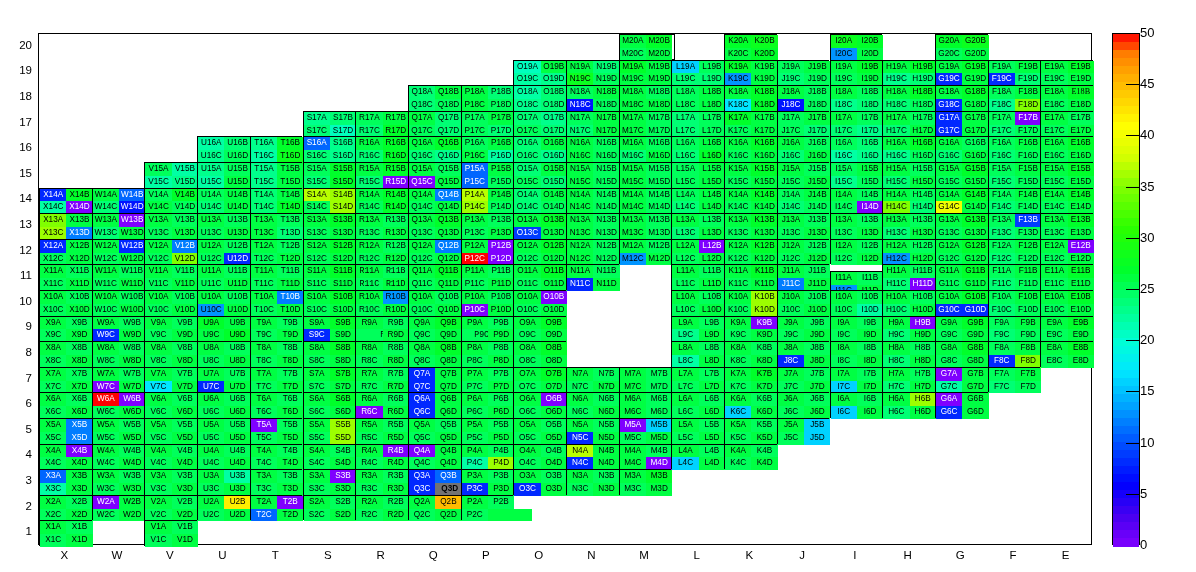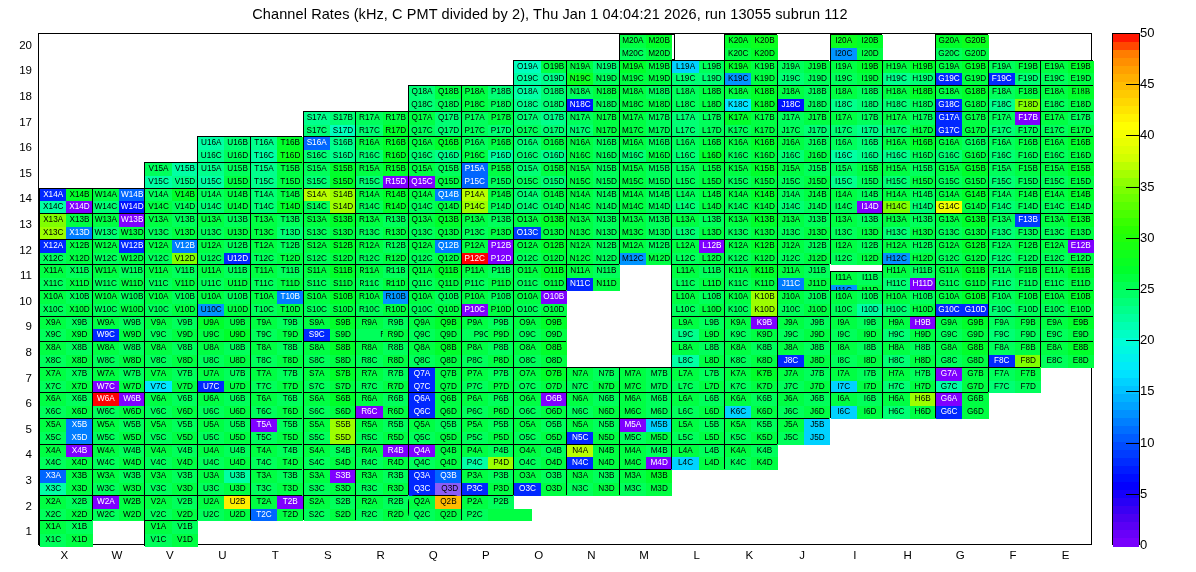--- a/index.html
+++ b/index.html
@@ -37,21 +37,20 @@
   #cbticks{position:absolute;left:1112px;top:33px;width:80px;height:512px;}
   .cbt{position:absolute;left:28px;font-size:13px;color:#000;}
   .cbl{position:absolute;left:14px;width:14px;height:0;
        border-top:1.1px solid #000;}
 </style>
 </head>
 <body>
 
 <div id="root">
 
-  <div id="title">Channel Rates (kHz, C PMT divided by 2), Thu Jan  1 04:04:21 2026, run 13055 subrun 112</div>
 
   <div id="yaxis">
       <div class="ytick" style="top: 5.8px;">20</div>
       <div class="ytick" style="top: 31.4px;">19</div>
       <div class="ytick" style="top: 57px;">18</div>
       <div class="ytick" style="top: 82.6px;">17</div>
       <div class="ytick" style="top: 108.2px;">16</div>
       <div class="ytick" style="top: 133.8px;">15</div>
       <div class="ytick" style="top: 159.4px;">14</div>
       <div class="ytick" style="top: 185px;">13</div>
@@ -1165,21 +1164,21 @@
         </div>
         <div class="blk" style="left: 368.9px; top: 281.6px; width: 52.7px; height: 25.6px;">
           <div class="cell" style="left: 0px; top: 0px; width: 26.35px; height: 12.8px; background: rgb(0, 255, 67); color: rgb(0, 0, 0);">Q9A</div>
           <div class="cell" style="left: 26.35px; top: 0px; width: 26.35px; height: 12.8px; background: rgb(0, 255, 42); color: rgb(0, 0, 0);">Q9B</div>
           <div class="cell" style="left: 0px; top: 12.8px; width: 26.35px; height: 12.8px; background: rgb(0, 255, 91); color: rgb(0, 0, 0);">Q9C</div>
           <div class="cell" style="left: 26.35px; top: 12.8px; width: 26.35px; height: 12.8px; background: rgb(0, 255, 67); color: rgb(0, 0, 0);">Q9D</div>
         </div>
         <div class="blk" style="left: 421.6px; top: 281.6px; width: 52.7px; height: 25.6px;">
           <div class="cell" style="left: 0px; top: 0px; width: 26.35px; height: 12.8px; background: rgb(0, 255, 67); color: rgb(0, 0, 0);">P9A</div>
           <div class="cell" style="left: 26.35px; top: 0px; width: 26.35px; height: 12.8px; background: rgb(0, 255, 91); color: rgb(0, 0, 0);">P9B</div>
-          <div class="cell" style="left: 0px; top: 12.8px; width: 40px; height: 12.8px; background: rgb(0, 255, 91); color: rgb(0, 0, 0);">P9C</div>
+          <div class="cell" style="left: 0px; top: 12.8px; width: 40px; height: 12.8px; background: rgb(0, 255, 91); color: rgb(0, 0, 0); font-family: Liberation Mono, monospace;">P9C</div>
           <div class="cell" style="left: 26.35px; top: 12.8px; width: 26.35px; height: 12.8px; background: rgb(0, 255, 67); color: rgb(0, 0, 0);">P9D</div>
         </div>
         <div class="blk" style="left: 474.3px; top: 281.6px; width: 52.7px; height: 25.6px;">
           <div class="cell" style="left: 0px; top: 0px; width: 26.35px; height: 12.8px; background: rgb(0, 255, 67); color: rgb(0, 0, 0);">O9A</div>
           <div class="cell" style="left: 26.35px; top: 0px; width: 26.35px; height: 12.8px; background: rgb(0, 255, 42); color: rgb(0, 0, 0);">O9B</div>
           <div class="cell" style="left: 0px; top: 12.8px; width: 26.35px; height: 12.8px; background: rgb(0, 255, 91); color: rgb(0, 0, 0);">O9C</div>
           <div class="cell" style="left: 26.35px; top: 12.8px; width: 26.35px; height: 12.8px; background: rgb(0, 255, 67); color: rgb(0, 0, 0);">O9D</div>
         </div>
         <div class="blk" style="left: 632.4px; top: 281.6px; width: 52.7px; height: 25.6px;">
           <div class="cell" style="left: 0px; top: 0px; width: 26.35px; height: 12.8px; background: rgb(0, 255, 67); color: rgb(0, 0, 0);">L9A</div>
@@ -1772,21 +1771,21 @@
         <div class="blk" style="left: 316.2px; top: 435.2px; width: 52.7px; height: 25.6px;">
           <div class="cell" style="left: 0px; top: 0px; width: 26.35px; height: 12.8px; background: rgb(0, 255, 67); color: rgb(0, 0, 0);">R3A</div>
           <div class="cell" style="left: 26.35px; top: 0px; width: 26.35px; height: 12.8px; background: rgb(0, 255, 91); color: rgb(0, 0, 0);">R3B</div>
           <div class="cell" style="left: 0px; top: 12.8px; width: 26.35px; height: 12.8px; background: rgb(0, 255, 91); color: rgb(0, 0, 0);">R3C</div>
           <div class="cell" style="left: 26.35px; top: 12.8px; width: 26.35px; height: 12.8px; background: rgb(0, 255, 67); color: rgb(0, 0, 0);">R3D</div>
         </div>
         <div class="blk" style="left: 368.9px; top: 435.2px; width: 52.7px; height: 25.6px;">
           <div class="cell" style="left: 0px; top: 0px; width: 26.35px; height: 12.8px; background: rgb(0, 40, 255); color: rgb(255, 255, 255);">Q3A</div>
           <div class="cell" style="left: 26.35px; top: 0px; width: 26.35px; height: 12.8px; background: rgb(0, 102, 255); color: rgb(255, 255, 255);">Q3B</div>
           <div class="cell" style="left: 0px; top: 12.8px; width: 26.35px; height: 12.8px; background: rgb(0, 40, 255); color: rgb(255, 255, 255);">Q3C</div>
-          <div class="cell" style="left: 26.35px; top: 12.8px; width: 29px; height: 12.8px; background: #8b5cf6; color: rgb(0, 0, 0);">Q3D</div>
+          <div class="cell" style="left: 26.35px; top: 12.8px; width: 29px; height: 12.8px; background: #737373; color: rgb(0, 0, 0); font-weight: bold;">Q3D</div>
         </div>
         <div class="blk" style="left: 421.6px; top: 435.2px; width: 52.7px; height: 25.6px;">
           <div class="cell" style="left: 0px; top: 0px; width: 26.35px; height: 12.8px; background: rgb(0, 255, 67); color: rgb(0, 0, 0);">P3A</div>
           <div class="cell" style="left: 26.35px; top: 0px; width: 26.35px; height: 12.8px; background: rgb(0, 255, 91); color: rgb(0, 0, 0);">P3B</div>
           <div class="cell" style="left: 0px; top: 12.8px; width: 26.35px; height: 12.8px; background: rgb(0, 40, 255); color: rgb(255, 255, 255);">P3C</div>
           <div class="cell" style="left: 26.35px; top: 12.8px; width: 26.35px; height: 12.8px; background: rgb(0, 255, 67); color: rgb(0, 0, 0);">P3D</div>
         </div>
         <div class="blk" style="left: 474.3px; top: 435.2px; width: 52.7px; height: 25.6px;">
           <div class="cell" style="left: 0px; top: 0px; width: 26.35px; height: 12.8px; background: rgb(0, 255, 67); color: rgb(0, 0, 0);">O3A</div>
           <div class="cell" style="left: 26.35px; top: 0px; width: 26.35px; height: 12.8px; background: rgb(0, 255, 91); color: rgb(0, 0, 0);">O3B</div>
@@ -1840,21 +1839,21 @@
           <div class="cell" style="left: 26.35px; top: 0px; width: 26.35px; height: 12.8px; background: rgb(0, 255, 91); color: rgb(0, 0, 0);">S2B</div>
           <div class="cell" style="left: 0px; top: 12.8px; width: 26.35px; height: 12.8px; background: rgb(0, 255, 91); color: rgb(0, 0, 0);">S2C</div>
           <div class="cell" style="left: 26.35px; top: 12.8px; width: 26.35px; height: 12.8px; background: rgb(0, 255, 67); color: rgb(0, 0, 0);">S2D</div>
         </div>
         <div class="blk" style="left: 316.2px; top: 460.8px; width: 52.7px; height: 25.6px;">
           <div class="cell" style="left: 0px; top: 0px; width: 26.35px; height: 12.8px; background: rgb(0, 255, 67); color: rgb(0, 0, 0);">R2A</div>
           <div class="cell" style="left: 26.35px; top: 0px; width: 26.35px; height: 12.8px; background: rgb(0, 255, 91); color: rgb(0, 0, 0);">R2B</div>
           <div class="cell" style="left: 0px; top: 12.8px; width: 26.35px; height: 12.8px; background: rgb(0, 255, 91); color: rgb(0, 0, 0);">R2C</div>
           <div class="cell" style="left: 26.35px; top: 12.8px; width: 26.35px; height: 12.8px; background: rgb(0, 255, 67); color: rgb(0, 0, 0);">R2D</div>
         </div>
-        <div class="blk" style="left: 368.9px; top: 460.8px; width: 52.7px; height: 25.6px; border-radius: 7px;">
+        <div class="blk" style="left: 368.9px; top: 460.8px; width: 52.7px; height: 25.6px;">
           <div class="cell" style="left: 0px; top: 0px; width: 26.35px; height: 12.8px; background: rgb(0, 255, 67); color: rgb(0, 0, 0);">Q2A</div>
           <div class="cell" style="left: 26.35px; top: 0px; width: 26.35px; height: 12.8px; background: rgb(255, 187, 0); color: rgb(0, 0, 0);">Q2B</div>
           <div class="cell" style="left: 0px; top: 12.8px; width: 26.35px; height: 12.8px; background: rgb(0, 255, 91); color: rgb(0, 0, 0);">Q2C</div>
           <div class="cell" style="left: 26.35px; top: 12.8px; width: 26.35px; height: 12.8px; background: rgb(0, 255, 67); color: rgb(0, 0, 0);">Q2D</div>
         </div>
         <div class="blk" style="left: 421.6px; top: 460.8px; width: 52.7px; height: 25.6px;">
           <div class="cell" style="left: 0px; top: 0px; width: 26.35px; height: 12.8px; background: rgb(0, 255, 67); color: rgb(0, 0, 0);">P2A</div>
           <div class="cell" style="left: 26.35px; top: 0px; width: 26.35px; height: 12.8px; background: rgb(0, 255, 91); color: rgb(0, 0, 0);">P2B</div>
           <div class="cell" style="left: 0px; top: 12.8px; width: 26.35px; height: 12.8px; background: rgb(0, 255, 91); color: rgb(0, 0, 0);">P2C</div>
           <div class="cell" style="left: 26.35px; top: 12.8px; width: 26.35px; height: 12.8px; background: rgb(0, 255, 67); color: rgb(0, 0, 0); padding-left: 44px;">P2D</div>

